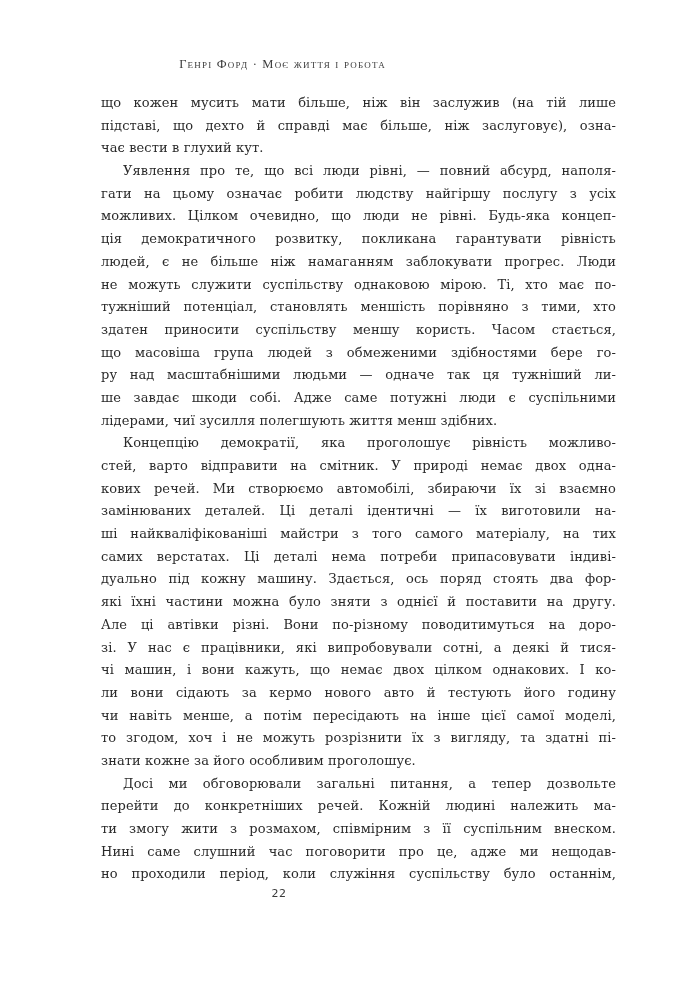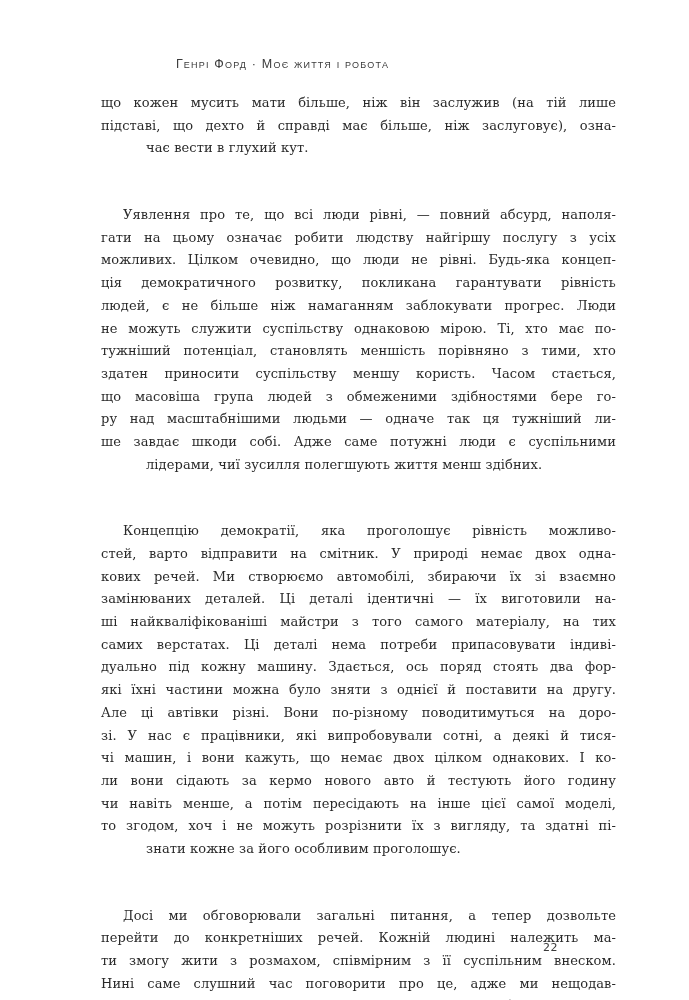--- a/index.html
+++ b/index.html
@@ -14,21 +14,21 @@
     overflow: hidden;
     font-family: "DejaVu Serif", "Liberation Serif", serif;
     color: #2a2a2a;
   }
   .running-head {
     position: absolute;
     top: 57px;
     left: 0;
     width: 565px;
     text-align: center;
-    font-family: Liberation Sans, sans-serif;
+    font-family: Liberation Serif, serif;
     font-size: 12.5px;
     letter-spacing: 1.2px;
     color: #3a3a3a;
     font-variant: small-caps;
   }
   .text-block {
     position: absolute;
     top: 92px;
     left: 101px;
     width: 515px;
@@ -38,32 +38,30 @@
     height: 22.7px;
     line-height: 22.7px;
     font-size: 13px;
     white-space: nowrap;
     text-align: justify;
     text-align-last: justify;
     letter-spacing: 0.1px;
   }
   .line.last {
     text-align-last: left;
-    margin-left: 45px;
   }
   .line.indent {
     padding-left: 22px;
-    margin-top: 44px;
   }
   .page-number {
     position: absolute;
-    top: 941px;
+    top: 887px;
     left: 0;
     width: 558px;
-    text-align: right;
+    text-align: center;
     font-family: "DejaVu Sans", "Liberation Sans", sans-serif;
     font-size: 11px;
     color: #3a3a3a;
     letter-spacing: 0.5px;
   }
 </style>
 </head>
 <body>
 
 <div class="running-head">Генрі Форд · Моє життя і робота</div>

